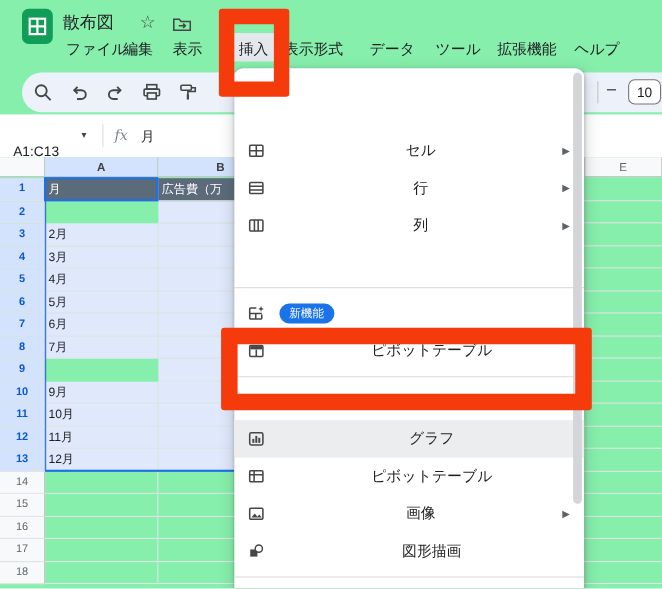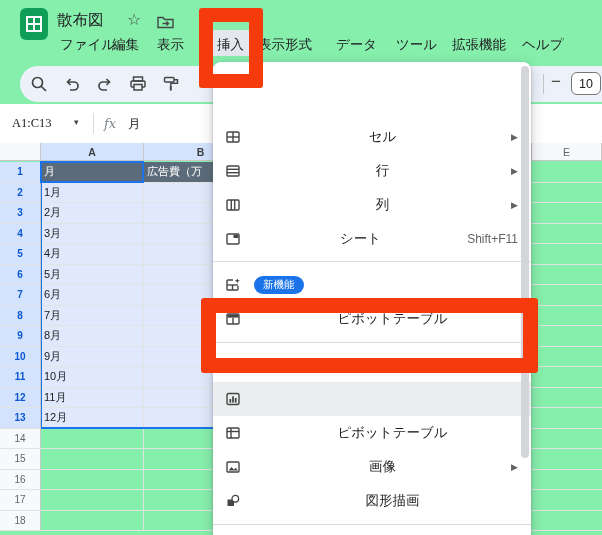--- a/index.html
+++ b/index.html
@@ -14,21 +14,21 @@
   
   .toolbar-pill{position:absolute;left:20px;top:66px;width:600px;height:36px;border-radius:18px;background:#edf2fa;}
   .tb-ico{position:absolute;top:74px;width:20px;height:20px;cursor:pointer;}
   .tb-divider{position:absolute;left:543px;top:74px;width:1px;height:20px;background:#c4c7c5;}
   .tb-minus{position:absolute;left:551px;top:72px;font-size:17px;color:#444746;cursor:pointer;}
   .font-size-box{position:absolute;left:571px;top:72px;width:28px;height:21px;border:1.5px solid #747775;
                  border-radius:6px;background:#fff;font-size:12.5px;color:#202124;
                  display:flex;align-items:center;justify-content:center;cursor:text;}
   
   .fbar{position:absolute;left:0;top:104px;width:602px;height:39px;background:#fff;}
-  .namebox{position:absolute;left:12px;top:12px;font-size:12.5px;color:#202124;font-family:Liberation Serif, serif;}
+  .namebox{position:absolute;left:12px;top:27px;font-size:12.5px;color:#202124;}
   .namebox-arrow{position:absolute;left:74px;top:13px;font-size:9px;color:#444746;}
   .fbar-div{position:absolute;left:93px;top:9px;width:1px;height:21px;background:#dadce0;}
   .fx{position:absolute;left:104px;top:12px;font-family:"DejaVu Serif",serif;font-style:italic;
       font-size:13px;color:#80868b;}
   .fval{position:absolute;left:128px;top:12px;font-size:12.5px;color:#202124;}
   
   .colhdr{position:absolute;top:143px;height:18px;border-bottom:1px solid #c7c7c7;border-right:1px solid #c7c7c7;
           background:#d3e3fd;font-size:10.5px;font-weight:bold;color:#3c4043;
           display:flex;align-items:center;justify-content:center;box-sizing:border-box;}
   .corner{position:absolute;left:0;top:143px;width:41px;height:18px;background:#f8f9fa;
@@ -152,21 +152,20 @@
   <div class="colhdr" style="left:531px;width:71px;background:#f8f9fa;font-weight:normal;color:#5f6368;border-left:1px solid #c7c7c7;">E</div>
 
   <div id="grid-rows">
       <div class="grid-row" style="top: 162px;">
         <div class="rnum selh">1</div>
         <div class="cell ca dark">月</div>
         <div class="cell cb dark">広告費（万</div>
       </div>
       <div class="grid-row" style="top: 182.5px;">
         <div class="rnum selh">2</div>
-        <div class="cell ca sel">1月</div>
         <div class="cell cb sel"></div>
       </div>
       <div class="grid-row" style="top: 203px;">
         <div class="rnum selh">3</div>
         <div class="cell ca sel">2月</div>
         <div class="cell cb sel"></div>
       </div>
       <div class="grid-row" style="top: 223.5px;">
         <div class="rnum selh">4</div>
         <div class="cell ca sel">3月</div>
@@ -187,21 +186,20 @@
         <div class="cell ca sel">6月</div>
         <div class="cell cb sel"></div>
       </div>
       <div class="grid-row" style="top: 305.5px;">
         <div class="rnum selh">8</div>
         <div class="cell ca sel">7月</div>
         <div class="cell cb sel"></div>
       </div>
       <div class="grid-row" style="top: 326px;">
         <div class="rnum selh">9</div>
-        <div class="cell ca sel">8月</div>
         <div class="cell cb sel"></div>
       </div>
       <div class="grid-row" style="top: 346.5px;">
         <div class="rnum selh">10</div>
         <div class="cell ca sel">9月</div>
         <div class="cell cb sel"></div>
       </div>
       <div class="grid-row" style="top: 367px;">
         <div class="rnum selh">11</div>
         <div class="cell ca sel">10月</div>
@@ -300,30 +298,20 @@
         <svg width="16" height="16" viewBox="0 0 16 16" fill="none" stroke="#444746" stroke-width="1.4">
           <rect x="2" y="3" width="12" height="10" rx="1"></rect>
             <line x1="6.3" y1="3" x2="6.3" y2="13"></line>
             <line x1="9.7" y1="3" x2="9.7" y2="13"></line>
         </svg>
         </span>
       <span class="lbl">列</span>
       <span class="arrow">▶</span>
     </div>
 
-    <div class="mi" style="top:160px">
-      <span class="ic">
-        <svg width="16" height="16" viewBox="0 0 16 16" fill="none" stroke="#444746" stroke-width="1.4">
-          <rect x="2" y="3" width="12" height="10" rx="1"></rect>
-            <rect x="8.5" y="3.7" width="4.8" height="3.3" fill="#444746" stroke="none"></rect>
-        </svg>
-        </span>
-      <span class="lbl">シート</span>
-      <span class="shortcut">Shift+F11</span>
-    </div>
 
     <div class="mdiv" style="top:199px"></div>
 
     <div class="mi" style="top:206px">
       <span class="ic">
         <svg width="16" height="16" viewBox="0 0 16 16" fill="none" stroke="#444746" stroke-width="1.4">
           <path d="M13 9 v3 a1 1 0 0 1 -1 1 H3 a1 1 0 0 1 -1 -1 V4 a1 1 0 0 1 1 -1 h5"></path>
           <line x1="2" y1="8" x2="13" y2="8"></line>
             <line x1="7.5" y1="8" x2="7.5" y2="13"></line>
           <path d="M12.3 1.2 l.7 1.9 1.9.7 -1.9.7 -.7 1.9 -.7-1.9 -1.9-.7 1.9-.7 z" fill="#444746" stroke="none"></path>
@@ -351,20 +339,21 @@
 
     <div class="mi hl" style="top:320px">
       <span class="ic">
         <svg width="16" height="16" viewBox="0 0 16 16" fill="none" stroke="#444746" stroke-width="1.4">
           <rect x="2" y="2.5" width="12" height="11" rx="1.5"></rect>
           <rect x="4.4" y="8" width="1.8" height="3.6" fill="#444746" stroke="none"></rect>
           <rect x="7.1" y="5.3" width="1.8" height="6.3" fill="#444746" stroke="none"></rect>
           <rect x="9.8" y="7" width="1.8" height="4.6" fill="#444746" stroke="none"></rect>
         </svg>
         </span>
+      <span class="lbl">グラフ</span>
     </div>
 
     <div class="mi" style="top:354px">
       <span class="ic">
         <svg width="16" height="16" viewBox="0 0 16 16" fill="none" stroke="#444746" stroke-width="1.4">
           <rect x="2" y="3" width="12" height="10" rx="1"></rect>
             <line x1="6" y1="3" x2="6" y2="13"></line>
             <line x1="2" y1="6.5" x2="14" y2="6.5"></line>
         </svg>
         </span>

